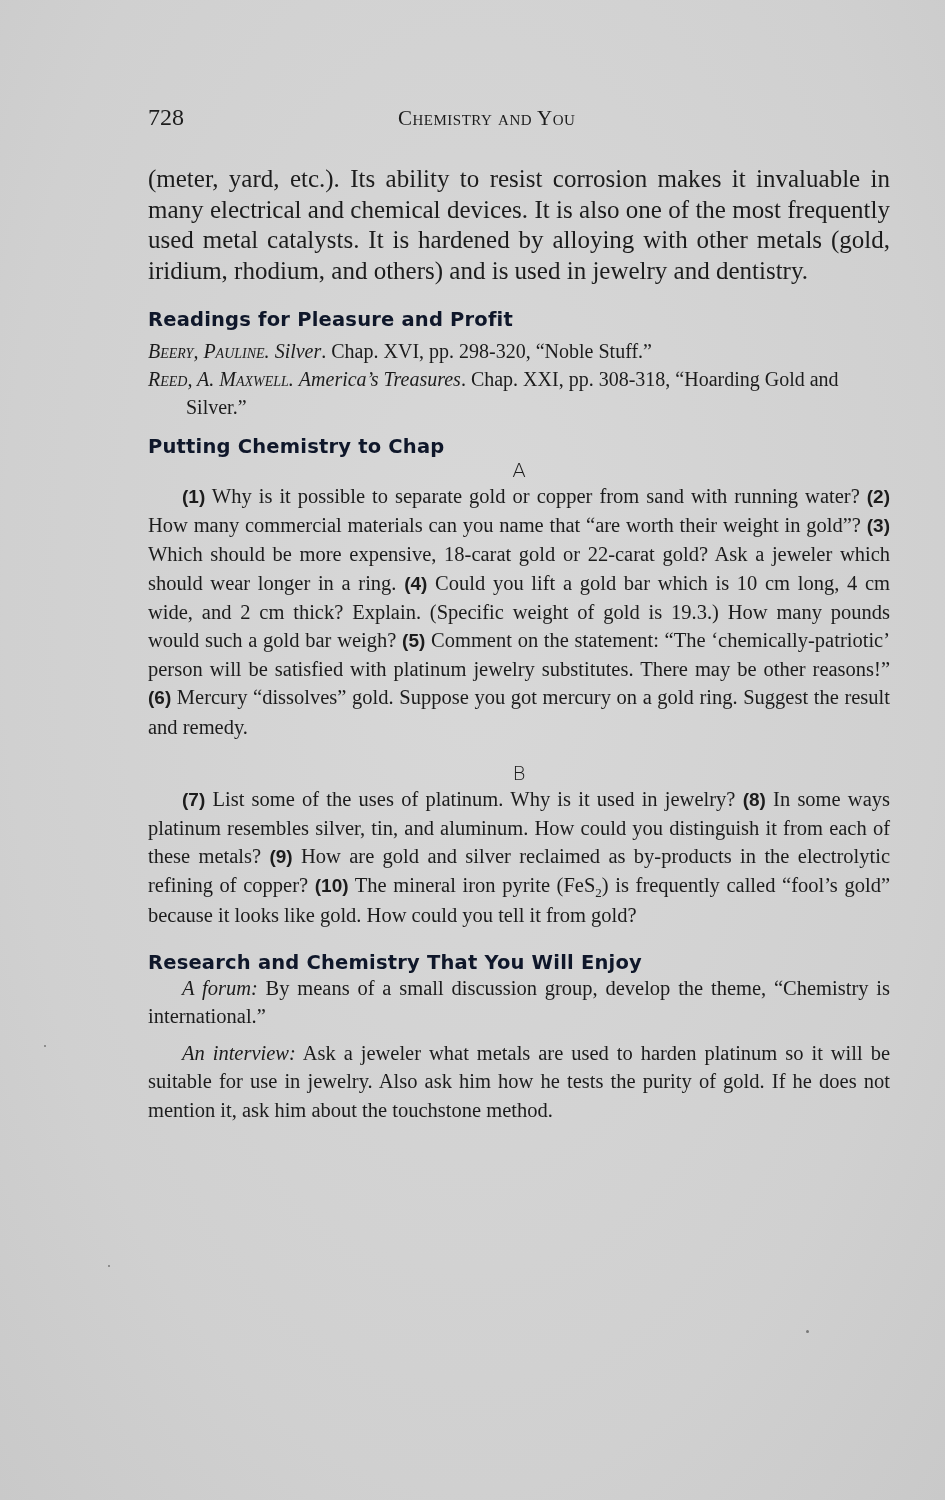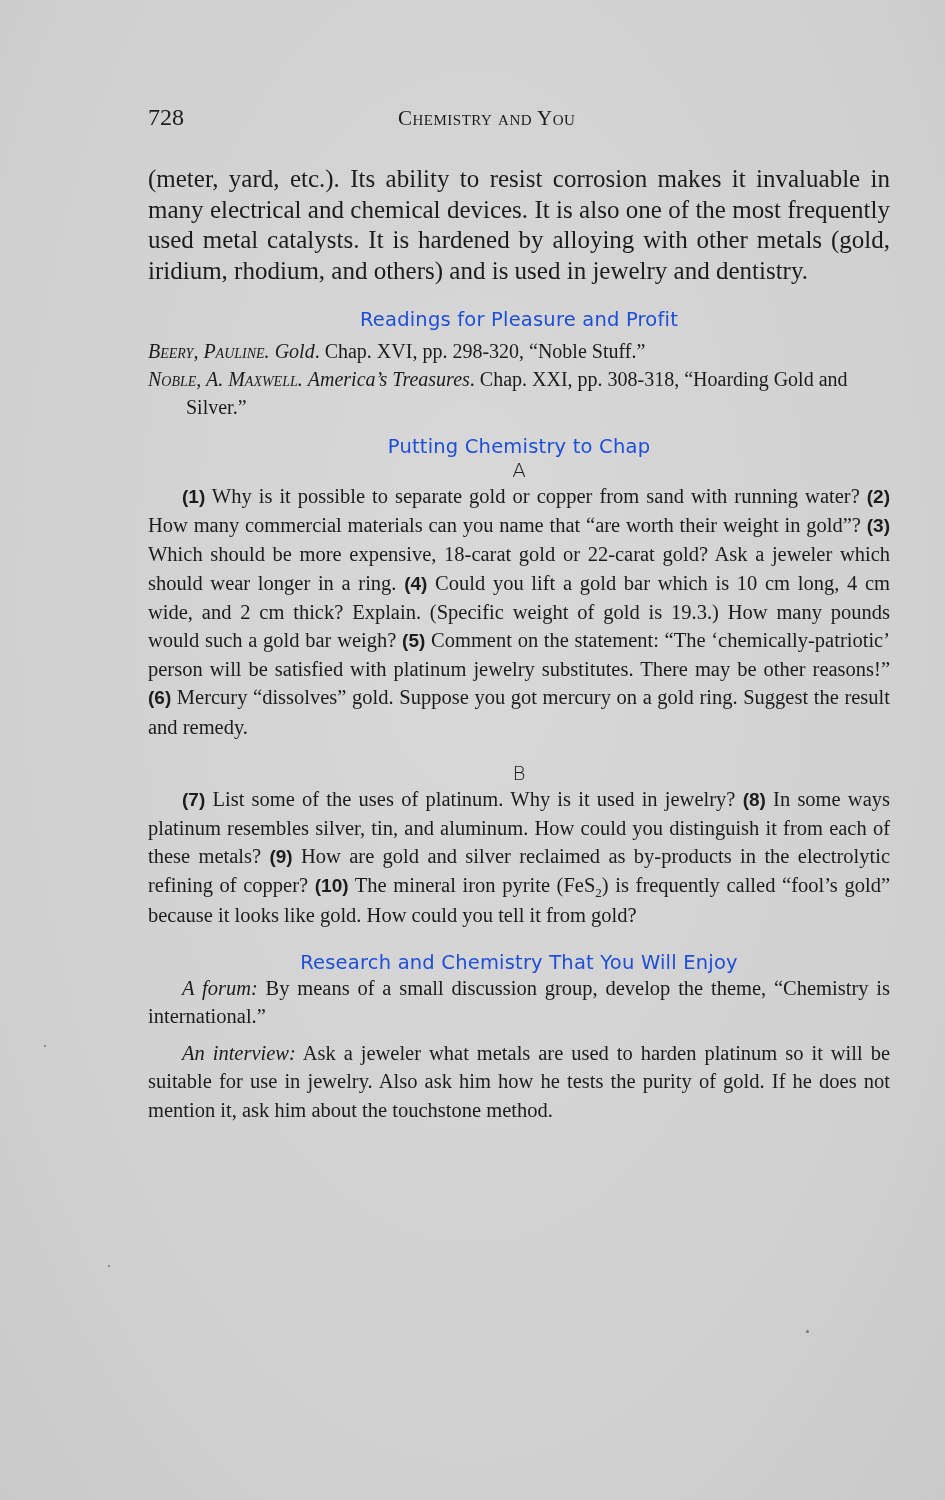--- a/index.html
+++ b/index.html
@@ -16,23 +16,22 @@
   .page-number { position: absolute; left: 0; top: 4px; font-family: "Liberation Serif", serif; font-size: 24px; }
   .running-title { position: absolute; left: 250px; top: 6px; font-family: "Liberation Serif", serif; font-size: 21px; font-variant: small-caps; letter-spacing: 0.5px; text-align: center; }
   p, .line { margin: 0; }
   .body-text {
     font-family: "Liberation Serif", serif;
     font-size: 25px; line-height: 30.5px;
     text-align: justify; text-align-last: left;
   }
   .intro { margin-top: 28px; }
   .section-heading {
-    text-align: center;
     font-family: "DejaVu Sans", sans-serif;
-    font-weight: 400; font-size: 19.5px; color: #1d4ed8;
+    font-weight: 700; font-size: 19.5px; color: #0f172a;
     letter-spacing: 0.2px;
   }
   .h-readings { margin-top: 22px; }
   .refs { margin-top: 6px; font-family: "Liberation Serif", serif; font-size: 20px; line-height: 28px; }
   .ref { padding-left: 38px; text-indent: -38px; text-align: left; }
   .sc { font-variant: small-caps; font-style: italic; }
   .it { font-style: italic; }
   .h-putting { margin-top: 14px; }
   .part-letter { text-align: center; font-family: "DejaVu Sans", sans-serif; font-weight: 300; font-size: 20px; line-height: 24px; }
   .q-block { font-family: "Liberation Serif", serif; font-size: 20.5px; line-height: 28.2px; text-align: justify; text-align-last: left; text-indent: 34px; }
@@ -52,22 +51,22 @@
   <div class="running-head">
     <span class="page-number">728</span>
     <span class="running-title">Chemistry and You</span>
   </div>
 
   <p class="body-text intro">(meter, yard, etc.). Its ability to resist corrosion makes it invaluable in many electrical and chemical devices. It is also one of the most frequently used metal catalysts. It is hardened by alloying with other metals (gold, iridium, rhodium, and others) and is used in jewelry and dentistry.</p>
 
   <div class="section-heading h-readings">Readings for Pleasure and Profit</div>
 
   <div class="refs">
-    <p class="ref"><span class="sc">Beery, Pauline.</span> <span class="it">Gold</span><span>. Chap. XVI, pp. 298-320, “Noble Stuff.”</span></p>
-    <p class="ref"><span class="sc">Noble, A. Maxwell.</span> <span class="it">America’s Treasures</span><span>. Chap. XXI, pp. 308-318, “Hoarding Gold and Silver.”</span></p>
+    <p class="ref"><span class="sc">Beery, Pauline.</span> <span class="it">Silver</span><span>. Chap. XVI, pp. 298-320, “Noble Stuff.”</span></p>
+    <p class="ref"><span class="sc">Reed, A. Maxwell.</span> <span class="it">America’s Treasures</span><span>. Chap. XXI, pp. 308-318, “Hoarding Gold and Silver.”</span></p>
   </div>
 
   <div class="section-heading h-putting">Putting Chemistry to Chap</div>
   <div class="part-letter">A</div>
 
   <p class="q-block"><span class="qn">(1)</span><span> Why is it possible to separate gold or copper from sand with running water? </span><span class="qn">(2)</span><span> How many commercial materials can you name that “are worth their weight in gold”? </span><span class="qn">(3)</span><span> Which should be more expensive, 18-carat gold or 22-carat gold? Ask a jeweler which should wear longer in a ring. </span><span class="qn">(4)</span><span> Could you lift a gold bar which is 10 cm long, 4 cm wide, and 2 cm thick? Explain. (Specific weight of gold is 19.3.) How many pounds would such a gold bar weigh? </span><span class="qn">(5)</span><span> Comment on the statement: “The ‘chemically-patriotic’ person will be satisfied with platinum jewelry substitutes. There may be other reasons!” </span><span class="qn">(6)</span><span> Mercury “dissolves” gold. Suppose you got mercury on a gold ring. Suggest the result and remedy.</span></p>
 
   <div class="part-letter letter-b">B</div>
 
   <p class="q-block"><span class="qn">(7)</span><span> List some of the uses of platinum. Why is it used in jewelry? </span><span class="qn">(8)</span><span> In some ways platinum resembles silver, tin, and aluminum. How could you distinguish it from each of these metals? </span><span class="qn">(9)</span><span> How are gold and silver reclaimed as by-products in the electrolytic refining of copper? </span><span class="qn">(10)</span><span> The mineral iron pyrite (FeS</span><sub>2</sub><span>) is frequently called “fool’s gold” because it looks like gold. How could you tell it from gold?</span></p>

